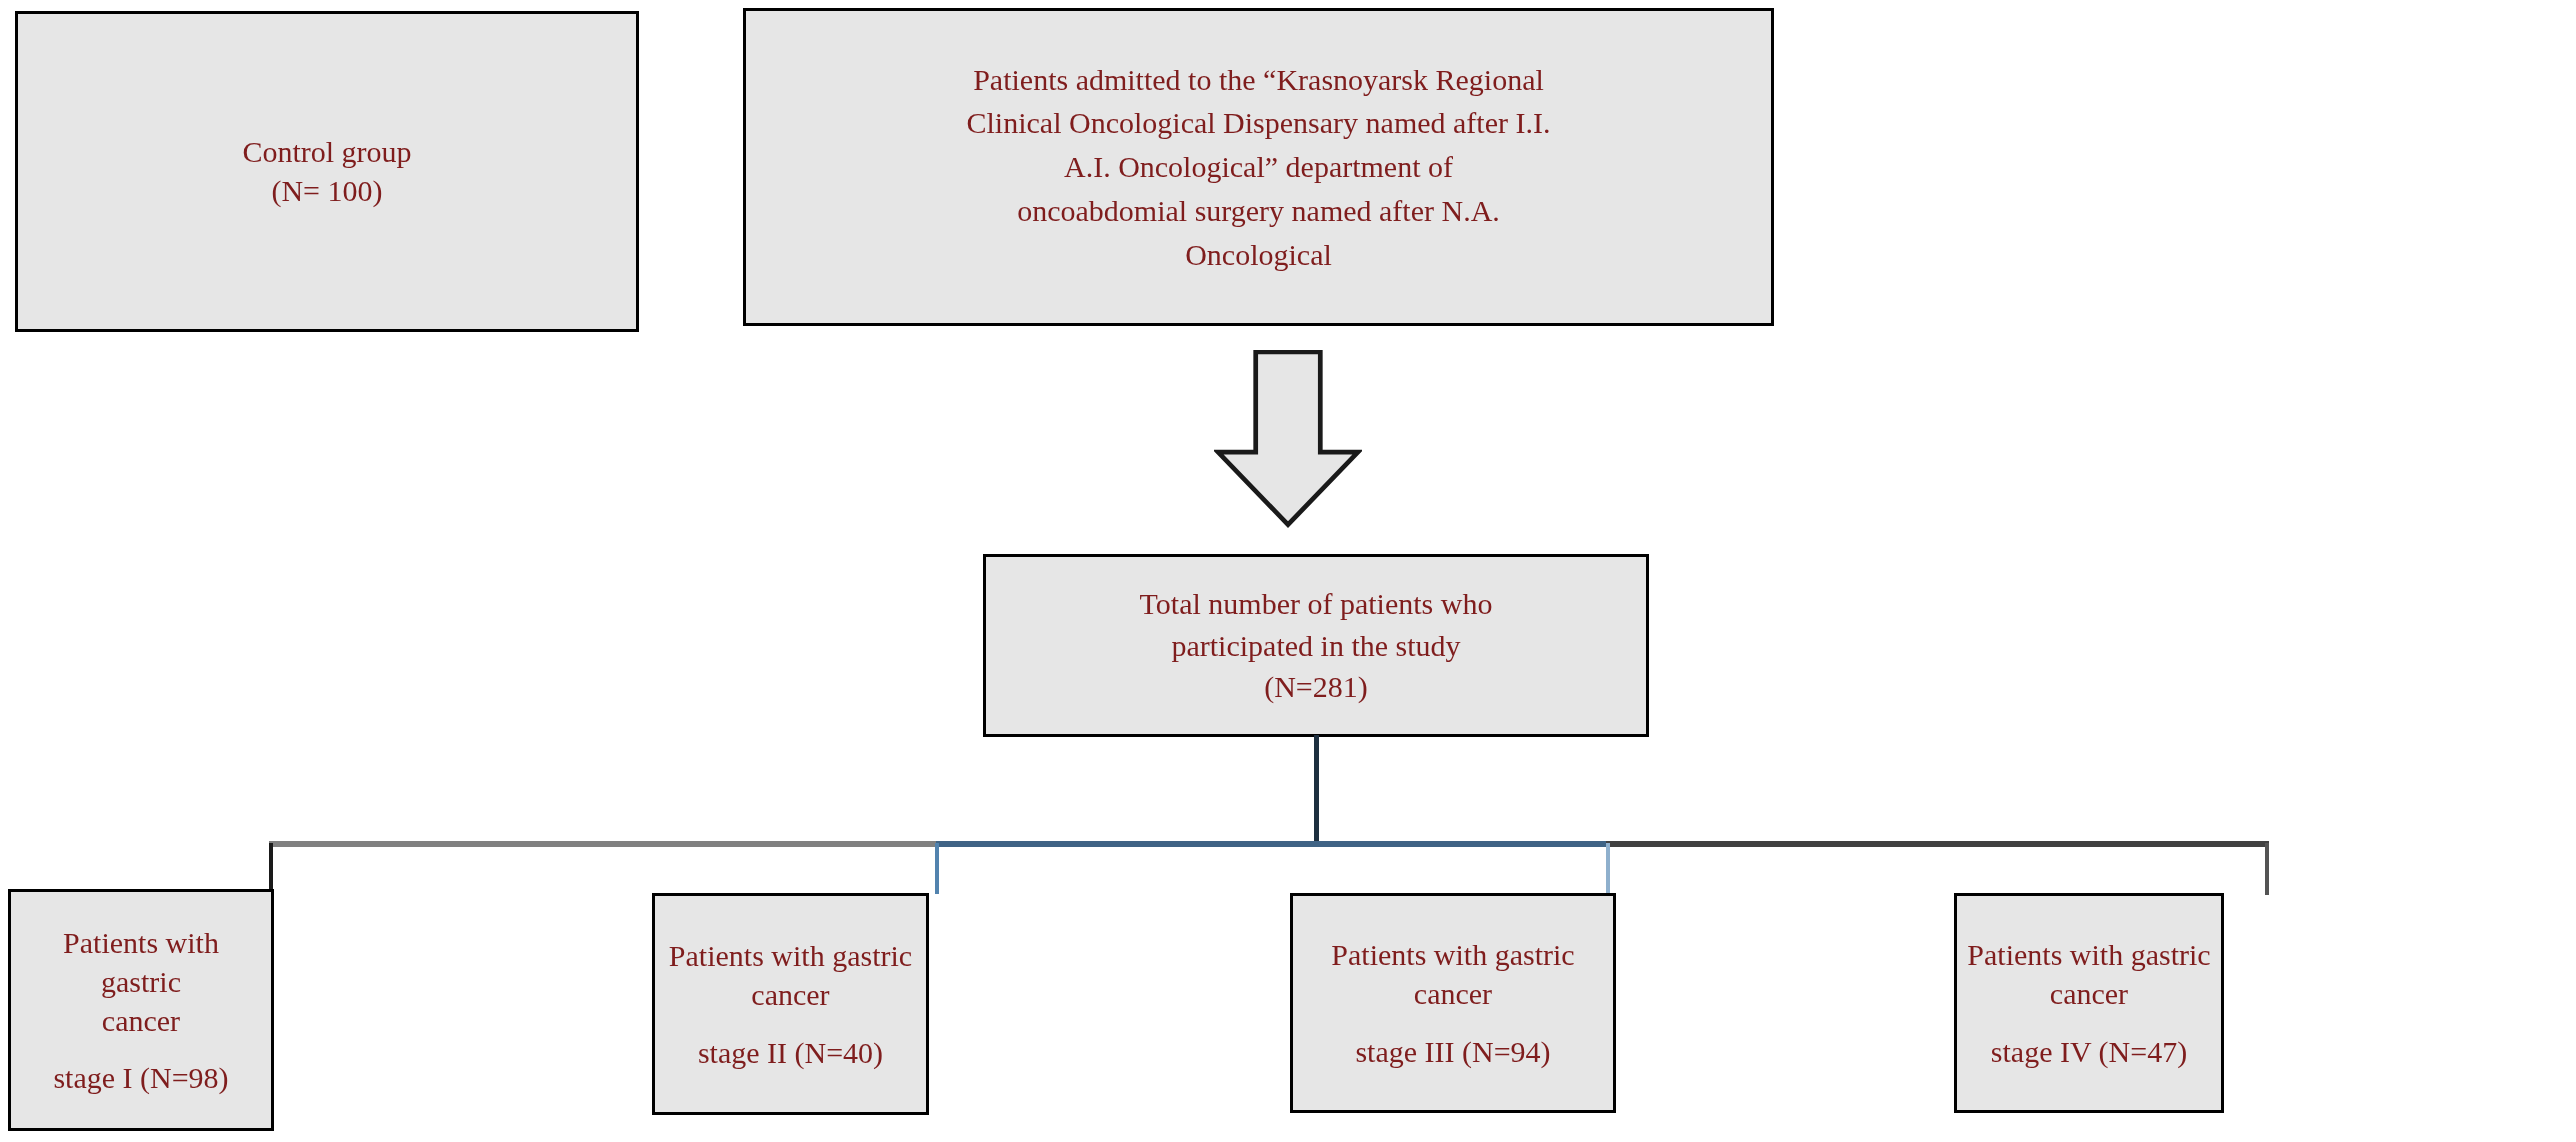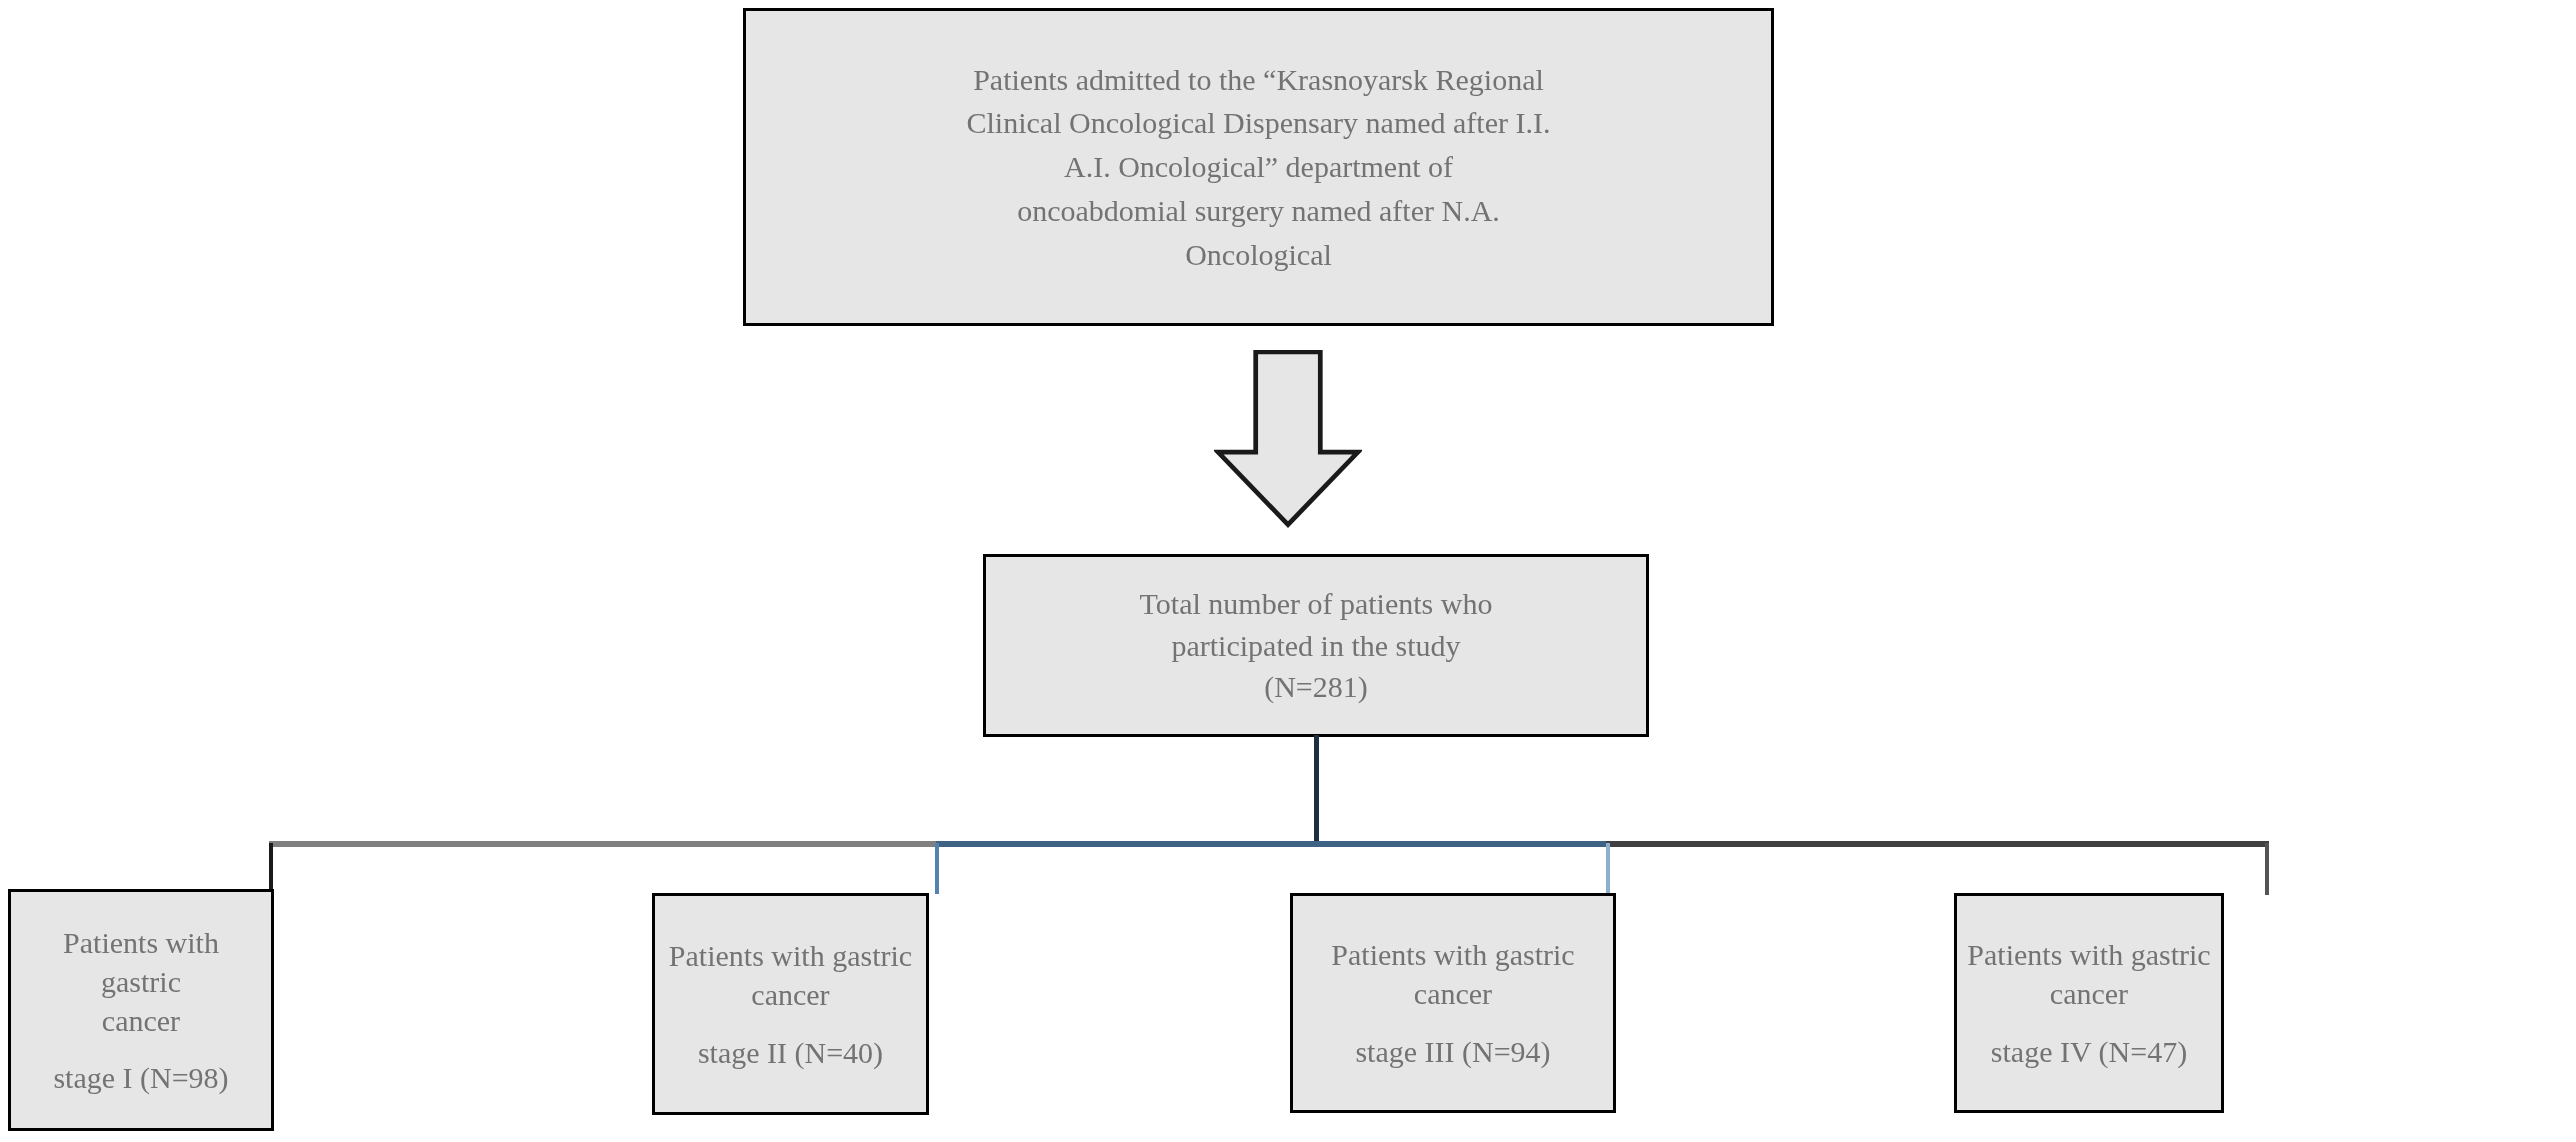--- a/index.html
+++ b/index.html
@@ -19,21 +19,21 @@
   
   .flow-box {
     position: absolute;
     box-sizing: border-box;
     background: #e6e6e6;
     border: 3.4px solid #000000;
     display: flex;
     align-items: center;
     justify-content: center;
     text-align: center;
-    color: #737373;
+    color: #7f1d1d;
     line-height: 1.30;
     font-size: 30px;
   }
   .flow-box .txt {
     width: 100%;
     padding: 0 9.4px;
     box-sizing: border-box;
   }
   .flow-box .line { display: block; }
   .flow-box .gap  { display: block; height: 0.62em; }
@@ -106,20 +106,26 @@
   }
   #leg-4 {
     left: 2265px; top: 843px; width: 4px; height: 52px; background: #545454;
   }
 </style>
 </head>
 <body>
 
 <div id="canvas">
 
+  <div class="flow-box" id="box-control">
+    <div class="txt">
+      <span class="line">Control group</span>
+      <span class="line">(N= 100)</span>
+    </div>
+  </div>
 
   <div class="flow-box" id="box-source">
     <div class="txt">
       <span class="line">Patients admitted to the “Krasnoyarsk Regional</span>
       <span class="line">Clinical Oncological Dispensary named after I.I.</span>
       <span class="line">A.I. Oncological” department of</span>
       <span class="line">oncoabdomial surgery named after N.A.</span>
       <span class="line">Oncological</span>
     </div>
   </div>

